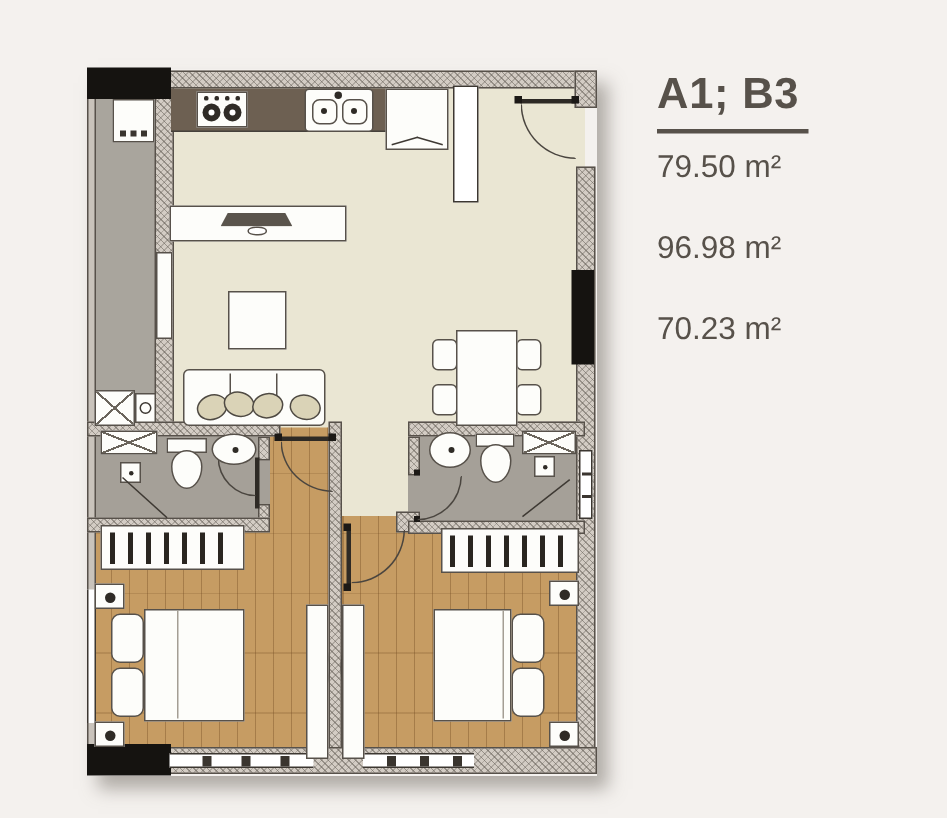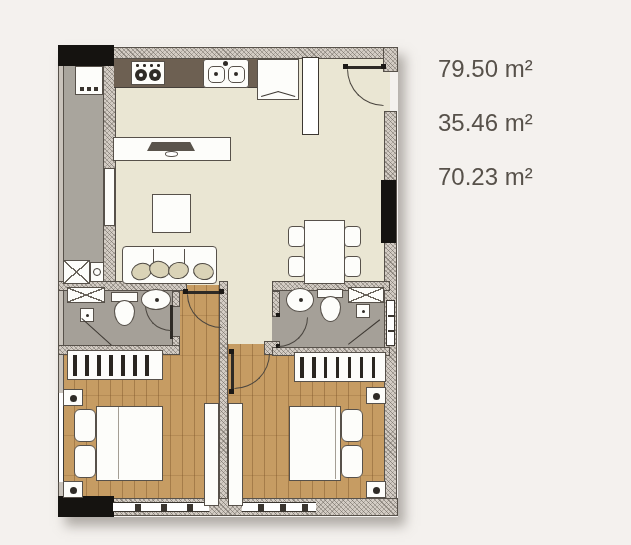--- a/index.html
+++ b/index.html
@@ -54,21 +54,21 @@
   .dot{background:#2f2b26;border-radius:50%}
   .tv{clip-path:polygon(10% 0,90% 0,100% 100%,0 100%);background:#5a544c}
   .shadowbox{box-shadow:7px 9px 11px rgba(110,104,96,.5)}
   
   .legend{position:absolute;left:438px;top:46px;width:190px;color:var(--c-text,#57514a)}
   .unit{margin-bottom:29px}
   .codes{
     display:inline-block;font-size:29px;font-weight:700;letter-spacing:.5px;
     padding:0 6px 6px 0;border-bottom:3px solid var(--c-text,#57514a);line-height:34px;
   }
-  .area{font-size:24px;margin-top:10px;line-height:25px}
+  .area{font-size:21px;margin-top:10px;line-height:25px}
 </style>
 </head>
 <body>
 
 <div class="canvas">
 
   <div class="abs shadowbox" style="left:58px;top:46px;width:340px;height:471px"></div>
 
   <div class="abs beige" style="left:62px;top:56px;width:328px;height:236px"></div>
   <div class="abs beige" style="left:228px;top:283px;width:44px;height:70px"></div>
@@ -239,23 +239,24 @@
     <div class="abs" style="left:45px;top:0;width:1px;height:72px;background:#a49e94"></div>
   </div>
 
   <div class="abs" style="left:208px;top:428px;width:12px;height:34px;background:#c4bdb0;border:1.2px solid #4a453f;border-radius:50%"></div>
   <div class="abs" style="left:227px;top:428px;width:12px;height:34px;background:#c4bdb0;border:1.2px solid #4a453f;border-radius:50%"></div>
   <div class="abs furn" style="left:204px;top:403px;width:15px;height:103px"></div>
   <div class="abs furn" style="left:228px;top:403px;width:15px;height:103px"></div>
 
   <div class="legend">
     <div class="unit">
+      <div class="codes">A1; B3</div>
       <div class="area">79.50 m²</div>
     </div>
     <div class="unit">
-      <div class="area">35.46 m²</div>
+      <div class="area">96.98 m²</div>
     </div>
     <div class="unit">
       <div class="area">70.23 m²</div>
     </div>
   </div>
 
 </div>
 
 </body></html>

